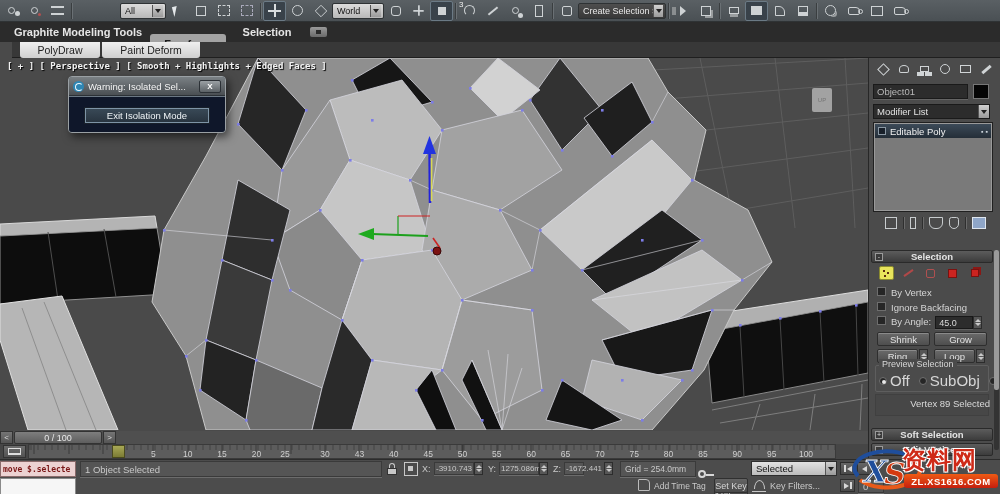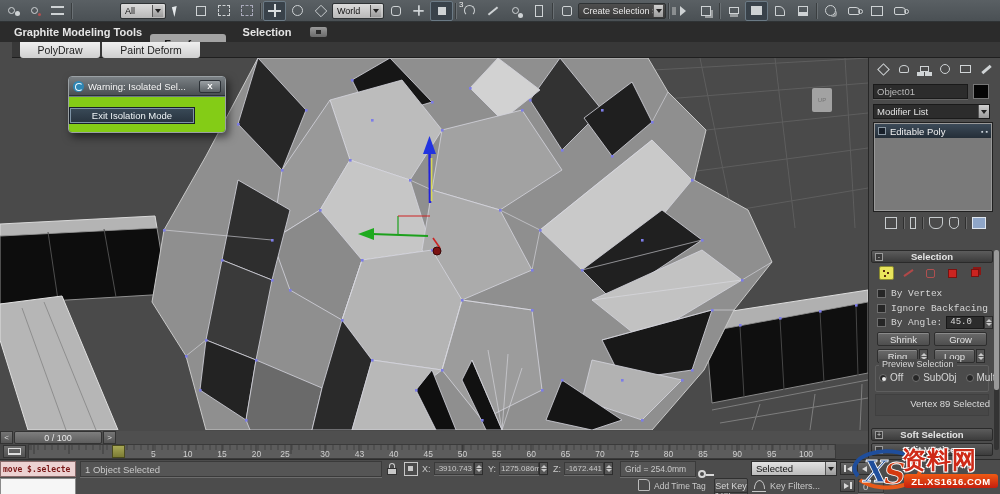--- a/index.html
+++ b/index.html
@@ -57,21 +57,21 @@
   #iso-dialog { position:absolute; left:68px; top:18px; width:158px; height:57px; border:1px solid #9aa0a4;
     border-radius:4px; box-shadow:3px 4px 8px rgba(0,0,0,.55); z-index:6; background:#46525e; overflow:hidden; }
   #iso-title { height:19px; background:linear-gradient(#7a8084,#4a4f53); display:flex; align-items:center; padding:0 4px;
     border-bottom:1px solid #2c3136; }
   #iso-ic { width:11px; height:11px; border-radius:50%; background:#2e86b4; margin-right:4px; position:relative; flex:none; }
   #iso-ic:after { content:""; position:absolute; left:2px; top:2px; width:6px; height:6px; border:1.5px solid #eaf6fc;
     border-right-color:transparent; border-radius:50%; }
   #iso-title-text { color:#f4f4f4; font-size:9.5px; white-space:nowrap; overflow:hidden; flex:1; }
   #iso-close { width:22px; height:13px; background:linear-gradient(#9aa0a4,#5c6266); border:1px solid #2c3136; border-radius:2px;
     color:#fff; font-size:8px; font-weight:bold; display:flex; align-items:center; justify-content:center; flex:none; }
-  #iso-body { height:38px; background:#84cc16; border-top:1px solid #6b7884; display:flex; align-items:center; justify-content:flex-start; }
+  #iso-body { height:38px; background:#0f172a; border-top:1px solid #6b7884; display:flex; align-items:center; justify-content:center; }
   #iso-exit { width:126px; height:17px; background:linear-gradient(#3a4a58,#27333e); border:1px solid #18202a;
     box-shadow:0 0 0 1px #7e94a6 inset; color:#eef3f6; font-size:9.5px; display:flex; align-items:center; justify-content:center; }
 
   
   #cmd-panel { position:absolute; left:868px; top:58px; width:132px; height:400px; background:#4b4b4b; border-left:1px solid #272727; }
   #cp-tabs { position:absolute; left:0; top:0; width:132px; height:22px; display:flex; align-items:center; justify-content:space-around; padding:0 4px; }
   .cp-tab { width:18px; height:18px; display:flex; align-items:center; justify-content:center; }
   .cp-g { border:1.5px solid #d0d4d6; }
   #cp-name { position:absolute; left:4px; top:26px; width:95px; height:15px; background:#2c2c2c; border:1px solid #1a1a1a;
     box-shadow:0 1px 0 #646464; color:#b8b8b8; font-size:9.5px; padding:1px 3px; }
@@ -99,35 +99,35 @@
   #so-row { position:absolute; left:10px; top:206px; width:110px; height:18px; display:flex; gap:7px; align-items:center; }
   .so { width:15px; height:14px; display:flex; align-items:center; justify-content:center; }
   .so.active { background:#e8e45c; border:1px solid #8a8a30; border-radius:2px; }
   .so-vert { width:9px; height:9px; position:relative; }
   .so-vert i { position:absolute; width:2px; height:2px; background:#5a2a10; }
   .so-edge { width:11px; height:2px; background:#b04848; transform:rotate(-35deg); }
   .so-border { width:9px; height:9px; border:1.5px solid #b05050; border-radius:2px; background:transparent; }
   .so-poly { width:9px; height:9px; background:#cc2420; border:1px solid #7a1210; }
   .so-elem { width:8px; height:8px; background:#cc2420; border:1px solid #7a1210; box-shadow:2px -2px 0 #8a1815; }
 
-  .cp-check-row { position:absolute; left:8px; width:118px; height:12px; display:flex; align-items:center; color:#d6d6d6; font-size:9.5px;font-family:Liberation Mono, monospace; }
+  .cp-check-row { position:absolute; left:8px; width:118px; height:12px; display:flex; color:#d6d6d6; font-size:9.5px; }
   .chk { width:9px; height:9px; background:#262626; border:1px solid #6e6e6e; margin-right:5px; flex:none; }
   .cp-field { background:#2c2c2c; border:1px solid #181818; box-shadow:0 1px 0 #616161; color:#d8d8d8; font-size:9px;
     display:flex; align-items:center; padding-left:3px; }
   .spin { width:9px; display:flex; flex-direction:column; gap:1px; align-items:center; justify-content:center;
     background:#565656; border:1px solid #2c2c2c; }
   .spin i { width:0; height:0; border-left:3px solid transparent; border-right:3px solid transparent; }
   .spin i.up { border-bottom:3px solid #c8c8c8; }
   .spin i.dn { border-top:3px solid #c8c8c8; }
   .cp-btn { position:absolute; height:14px; background:linear-gradient(#6a6a6a,#4e4e4e); border:1px solid #2e2e2e;
     box-shadow:0 1px 0 #8a8a8a inset; border-radius:2px; color:#e2e2e2; font-size:9.5px;
     display:flex; align-items:center; justify-content:center; }
   #preview-box { position:absolute; left:6px; top:307px; width:114px; height:27px; border:1px solid #5e5e5e; border-radius:2px; }
   #preview-label { position:absolute; left:10px; top:301px; background:#4b4b4b; padding:0 3px; color:#d6d6d6; font-size:9px; }
-  .radio-row { position:absolute; left:10px; top:314px; width:108px; display:flex; gap:9px; color:#d6d6d6; font-size:10px; align-items:flex-start; }
+  .radio-row { position:absolute; left:10px; top:314px; width:108px; display:flex; gap:9px; color:#d6d6d6; font-size:15px; align-items:flex-start; }
   .rad { width:8px; height:8px; border-radius:50%; background:#262626; border:1px solid #707070; margin-right:3px; position:relative; }
   .rad.sel:after { content:""; position:absolute; left:2px; top:2px; width:4px; height:4px; border-radius:50%; background:#e8e8e8; }
   #sel-status-box { position:absolute; left:6px; top:336px; width:114px; height:22px; border:1px solid #404040; background:#474747; }
   #sel-status { position:absolute; right:10px; top:340px; color:#dadada; font-size:9.5px; }
   #cp-scroll { position:absolute; left:125px; top:192px; width:5px; height:200px; background:#333; border-radius:2px; }
   #cp-scroll-thumb { position:absolute; left:0; top:0; width:5px; height:140px; background:#9a9a9a; border-radius:2px; }
 
   
   #ts-row { position:absolute; left:0; top:431px; width:868px; height:13px; background:#4f4f4f; }
   .ts-arr { position:absolute; top:0; width:13px; height:13px; background:linear-gradient(#757575,#555); border:1px solid #333;
@@ -474,20 +474,21 @@
         <polygon points="423,96 436,96 429.5,78" fill="#2233e0"></polygon>
         <line x1="431.5" y1="100" x2="431.5" y2="143" stroke="#d8d855" stroke-width="1.8"></line>
         <line x1="428" y1="178" x2="372" y2="176" stroke="#1ca01c" stroke-width="2.2"></line>
         <polygon points="374,170 374,182 358,176" fill="#1eaa1e"></polygon>
         <line x1="398" y1="158" x2="398" y2="177" stroke="#1ca01c" stroke-width="1.2"></line>
         <line x1="430" y1="158" x2="398" y2="158" stroke="#cc2222" stroke-width="1"></line>
         <line x1="433" y1="180" x2="440" y2="190" stroke="#cc2222" stroke-width="1.6"></line>
         <circle cx="437" cy="193" r="4" fill="#7c1212" stroke="#3a0808" stroke-width="1"></circle>
       </g>
     </svg>
+    <div id="vp-label">[ + ]  [ Perspective ]  [ Smooth + Highlights + Edged Faces ]</div>
     <div id="up-cube">
         <span>UP</span>
       </div>
     
 
     
     <div id="iso-dialog">
       <div id="iso-title">
         <span id="iso-ic"></span>
         <span id="iso-title-text">Warning: Isolated Sel...</span>
@@ -691,21 +692,21 @@
         <i class="up"></i>
         <i class="dn"></i>
       </span>
     <span class="sb-label" style="left:488px;top:4px;">Y:</span>
     <div class="sb-field coord-field" style="left:499px;top:2px;width:40px;font-size:8px;padding:0 1px;">1275.086m</div>
     <span class="spin" style="position:absolute;left:539px;top:2px;height:13px;">
         <i class="up"></i>
         <i class="dn"></i>
       </span>
     <span class="sb-label" style="left:553px;top:4px;">Z:</span>
-    <div class="sb-field coord-field" style="left:564px;top:2px;width:40px;font-size:8px;padding:0 1px;">-1672.441</div>
+    <div class="sb-field coord-field" style="left:564px;top:2px;width:20px;font-size:8px;padding:0 1px;">-1672.441</div>
     <span class="spin" style="position:absolute;left:604px;top:2px;height:13px;">
         <i class="up"></i>
         <i class="dn"></i>
       </span>
 
     <div class="sb-field" style="left:620px;top:1px;width:76px;height:16px;font-size:8.5px;">Grid = 254.0mm</div>
     <div id="tag-ic"></div>
     <span class="sb-label" style="left:654px;top:21px;font-size:8.5px;">Add Time Tag</span>
 
     <div id="key-ic">

